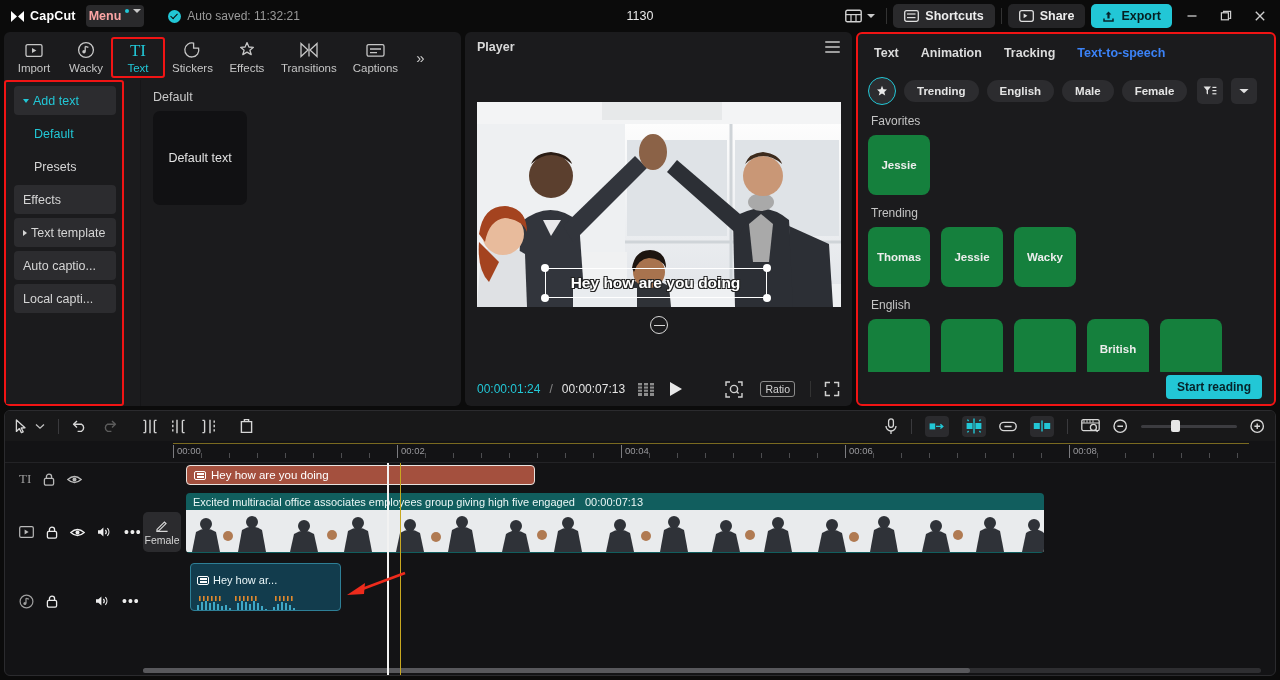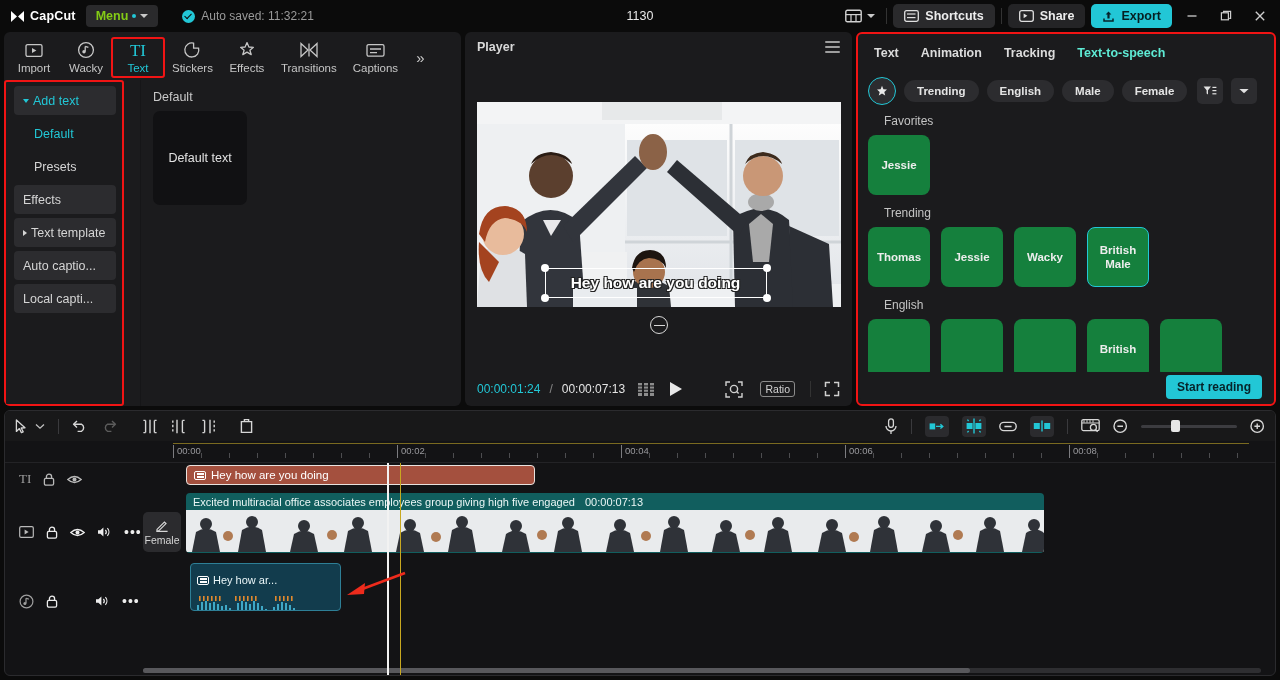--- a/index.html
+++ b/index.html
@@ -13,23 +13,23 @@
   .app { width: 1280px; height: 680px; display: flex; flex-direction: column; background:#0b0b0b; }
 
   
   .titlebar {
     height: 32px; flex: 0 0 32px; display: flex; align-items: center;
     background: #0b0b0b; padding: 0 6px 0 10px; gap: 10px;
   }
   .logo { display:flex; align-items:center; gap:5px; font-size:12.5px; font-weight:bold; color:#fff; letter-spacing:.2px;}
   .logo-mark { width:15px; height:13px; position:relative; }
   .menu-btn {
-    display:flex; align-items:center; gap:4px;
-    background:#2a2a2c; border-radius:4px; padding:4px 10px;
-    font-size:12.5px; font-weight:bold; color:#84cc16; cursor:pointer;
+    display:flex; gap:4px;
+    background:#2a2a2c; border-radius:4px; padding:4px 3px;
+    font-size:12.5px; font-weight:bold; color:#fca5a5; cursor:pointer;
   }
   .menu-dot { width:4px; height:4px; border-radius:50%; background:#22c7d6; }
   .caret { width:0;height:0;border-left:4px solid transparent;border-right:4px solid transparent;border-top:4px solid #c9c9c9; }
   .autosave { display:flex; align-items:center; gap:6px; font-size:12px; color:#9a9a9a; margin-left:14px;}
   .check-ic { width:13px;height:13px;border-radius:50%;background:#22c7d6;position:relative;flex:0 0 13px;}
   .check-ic:after{content:"";position:absolute;left:3.6px;top:2.6px;width:3.4px;height:6px;border:solid #0b0b0b;border-width:0 1.6px 1.6px 0;transform:rotate(43deg);}
   .proj-title { position:absolute; left:0; right:0; text-align:center; font-size:12.5px; color:#e8e8e8; pointer-events:none;}
   .tb-right { margin-left:auto; display:flex; align-items:center; gap:6px; z-index:2;}
   .layout-btn{display:flex;align-items:center;gap:5px;padding:4px 5px;cursor:pointer;border-radius:4px;}
   .vsep{width:1px;height:16px;background:#333;}
@@ -89,27 +89,27 @@
   .tc-tot{color:#e4e4e4;}
   .ic-btn{cursor:pointer;display:flex;align-items:center;justify-content:center;color:#cfcfcf;}
   .play-tri{width:0;height:0;border-top:7px solid transparent;border-bottom:7px solid transparent;border-left:12px solid #e8e8e8;cursor:pointer;}
   .ratio-box{border:1px solid #8b8b8b;border-radius:3px;padding:1px 4px;font-size:10.5px;color:#d4d4d4;cursor:pointer;}
 
   
   .right{width:420px;flex:0 0 420px;display:flex;flex-direction:column;position:relative;
          border:2px solid #f11414; border-radius:6px; background:#1b1b1d;}
   .rtabs{height:38px;flex:0 0 38px;display:flex;align-items:center;gap:22px;padding:0 16px;font-size:12.5px;font-weight:bold;}
   .rtab{color:#dcdcdc;cursor:pointer;}
-  .rtab.active{color:#5eead4;}
+  .rtab.active{color:#3b82f6;}
   .chips{height:38px;flex:0 0 38px;display:flex;align-items:center;gap:8px;padding:0 10px;}
   .chip{background:#2c2c2f;border-radius:13px;padding:5px 13px;font-size:11.5px;font-weight:bold;color:#e4e4e4;cursor:pointer;white-space:nowrap;}
   .chip.star{background:#2c2c2f;border:1.4px solid #22c7d6;border-radius:50%;width:28px;height:28px;padding:0;display:flex;align-items:center;justify-content:center;}
   .chip.sq{background:#2c2c2f;border-radius:5px;width:26px;height:26px;padding:0;display:flex;align-items:center;justify-content:center;}
   .voices{flex:1;overflow:hidden;padding:0 10px;min-height:0;}
-  .vgroup-title{font-size:12px;color:#c4c4c4;margin:4px 16px 7px;}
+  .vgroup-title{font-size:12px;color:#c4c4c4;margin:4px 3px 7px;}
   .vrow{display:flex;gap:11px;}
   .vcard{width:62px;height:60px;background:#15803d;border-radius:8px;display:flex;align-items:center;justify-content:center;
          text-align:center;font-size:11.5px;font-weight:bold;color:#ededed;cursor:pointer;line-height:1.25;padding:0 3px;}
   .vcard.sel{border:1.6px solid #22c7d6;}
   .rfooter{position:absolute;left:2px;right:2px;bottom:2px;height:30px;display:flex;align-items:center;justify-content:flex-end;
            padding:0 10px;background:#1b1b1d;border-radius:0 0 4px 4px;}
   .start-btn{background:#22c7d6;color:#06232a;font-size:12px;font-weight:bold;border-radius:4px;padding:5px 11px;cursor:pointer;}
 
   
   .timeline{flex:1;display:flex;flex-direction:column;background:#131315;border-radius:6px;margin:0 4px 4px;overflow:hidden;min-height:0;
@@ -467,23 +467,20 @@
         <div class="vgroup-title" style="margin-top:11px;">Trending</div>
         <div class="vrow">
           <div class="vcard">
             <span>Thomas</span>
           </div>
           <div class="vcard">
             <span>Jessie</span>
           </div>
           <div class="vcard">
             <span>Wacky</span>
-          </div>
-          <div class="vcard sel">
-            <span>British Male</span>
           </div>
         </div>
         <div class="vgroup-title" style="margin-top:11px;">English</div>
         <div class="vrow">
           <div class="vcard">
             <span></span>
           </div>
           <div class="vcard">
             <span></span>
           </div>

